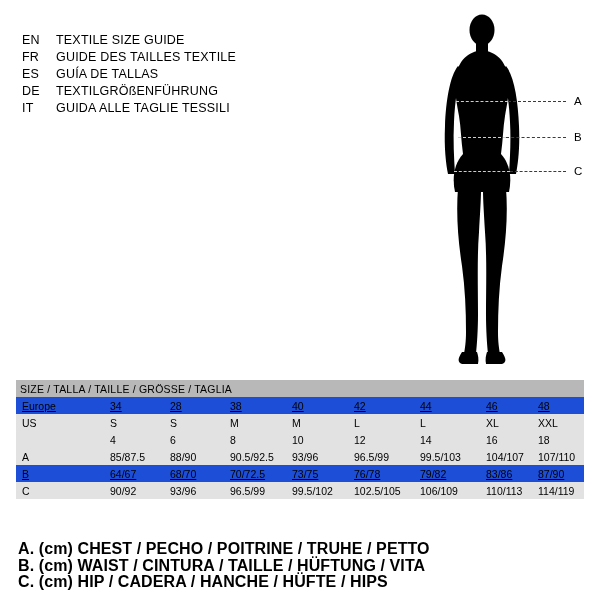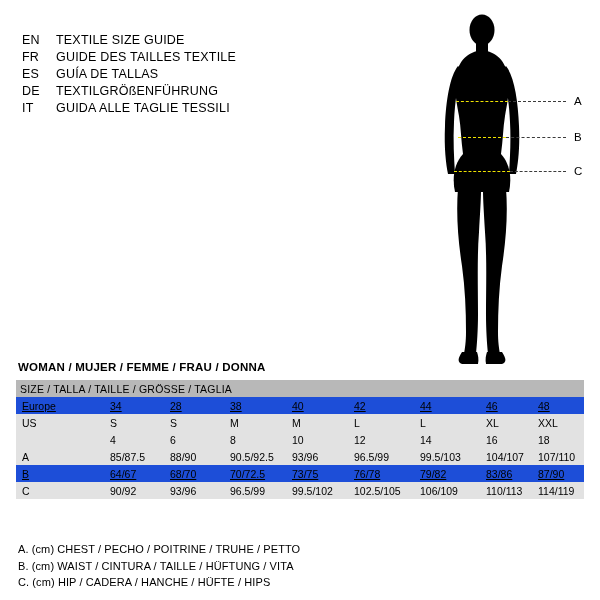--- a/index.html
+++ b/index.html
@@ -132,22 +132,22 @@
   }
 
   
   .legend {
     position: absolute;
     left: 18px;
     top: 541px;
     width: 560px;
   }
   .legend-row {
-    font-size: 11px;
-    font-weight: normal;
+    font-size: 16px;
+    font-weight: bold;
     line-height: 16.5px;
     letter-spacing: 0.1px;
     white-space: nowrap;
   }
 </style>
 </head>
 <body>
 
 <div class="page">
 
@@ -226,21 +226,20 @@
       <span class="marker-label" style="left:116px;">B</span>
     </div>
 
     <div class="marker-row" style="top:158px; left:24px; width:132px;">
       <span class="dashes" style="width:56px;"></span>
       <span class="dashes dark" style="width:56px;"></span>
       <span class="marker-label" style="left:120px;">C</span>
     </div>
   </div>
 
-  <div class="woman-heading">WOMAN / MUJER / FEMME / FRAU / DONNA</div>
 
   <div class="table-wrap">
     <table class="size-table">
       <colgroup>
         <col style="width:90px">
         <col style="width:60px">
         <col style="width:60px">
         <col style="width:62px">
         <col style="width:62px">
         <col style="width:66px">

